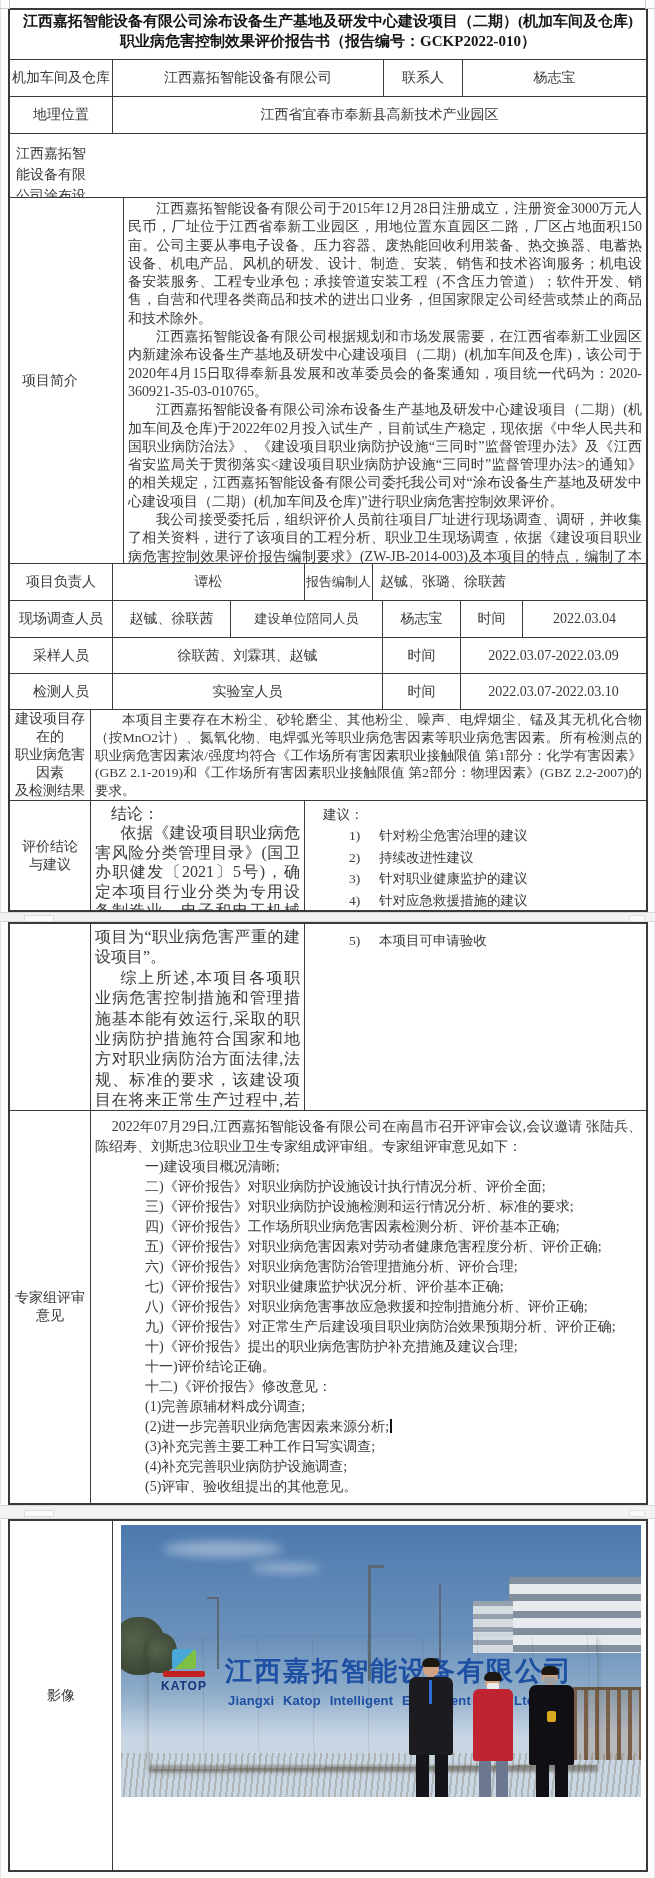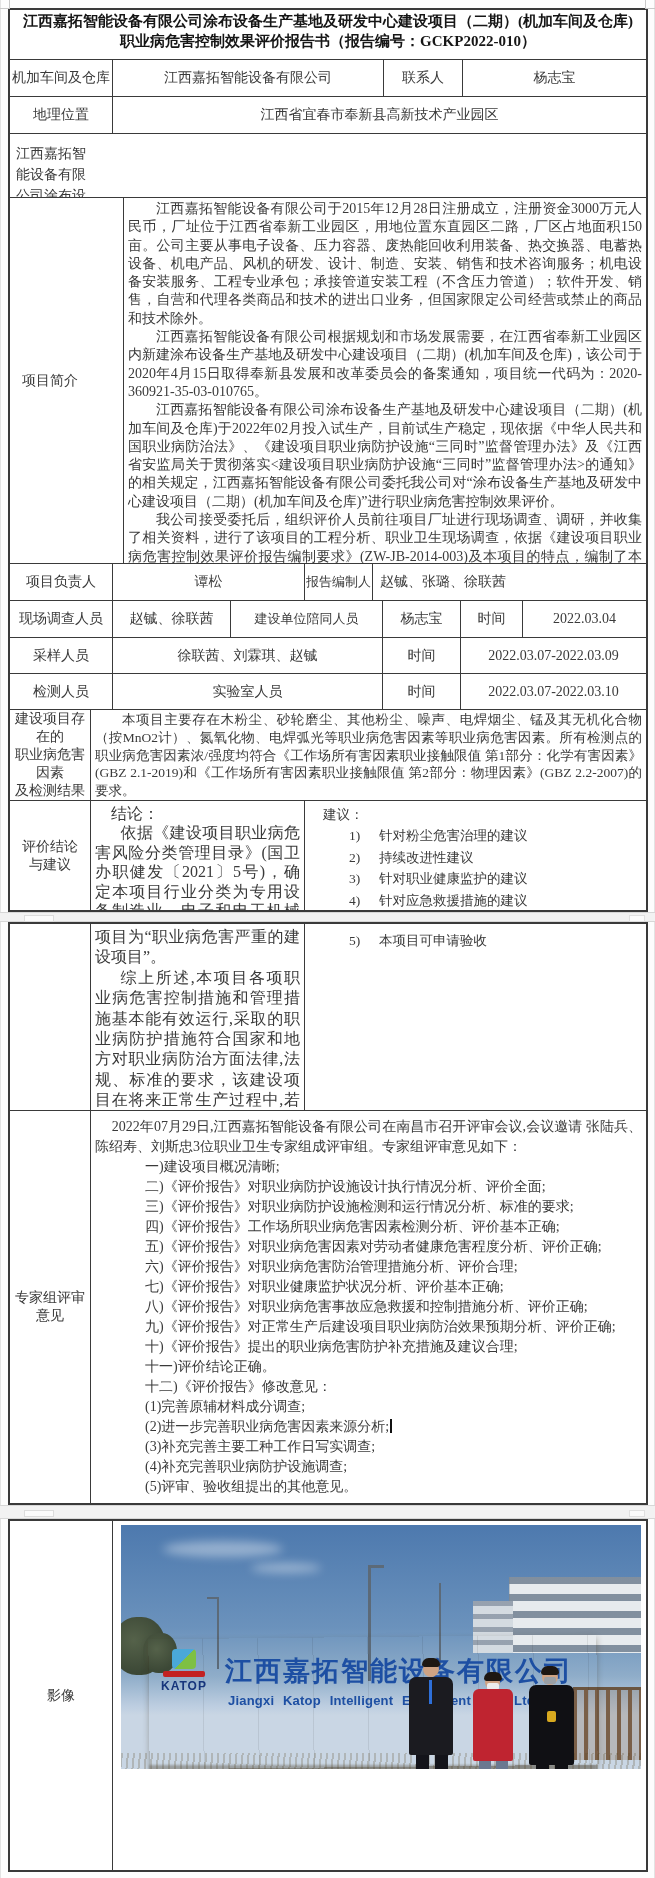--- a/index.html
+++ b/index.html
@@ -62,21 +62,21 @@
   .sug .hd{padding-left:18px;}
   .sug-line{display:flex;padding-left:44px;}
   .sug-line .n{width:30px;flex:0 0 30px;}
 
   .exp{font-size:14px;line-height:20px;padding:6px 4px 0 4px;}
   .exp .intro{margin:0;text-indent:1.2em;text-align:justify;}
   .exp .it{padding-left:50px;}
   .caret{display:inline-block;width:2px;height:14px;background:#111;vertical-align:-2px;margin-left:1px;}
 
   
-  .photo{position:relative;width:520px;height:244px;margin:4px 0 0 8px;overflow:hidden;
+  .photo{position:relative;width:520px;height:272px;margin:4px 0 0 8px;overflow:hidden;
          background:linear-gradient(180deg,#4d79ae 0%,#6b92bc 42%,#8fadc9 62%,#bccde0 74%,#c9d6e4 78%);}
   .ph{position:absolute;}
   .cloud{background:rgba(255,255,255,.38);border-radius:50%;filter:blur(5px);}
   .building{background:#e7ebee;background-image:repeating-linear-gradient(180deg,rgba(74,94,116,.65) 0 7px,rgba(231,236,240,0) 7px 17px);border-left:1px solid rgba(120,130,140,.4);}
   .building2{background:#d4dbe1;background-image:repeating-linear-gradient(180deg,rgba(90,105,125,.5) 0 5px,rgba(212,219,225,0) 5px 13px);}
   .tree{background:radial-gradient(circle at 40% 40%,#55624a,#3c4836 70%);border-radius:45%;}
   .pole{background:#5c6a78;}
   .sign{background:linear-gradient(180deg,#ffffff 0%,#f3f3f1 70%,#e8e8e5 100%);
         background-image:repeating-linear-gradient(90deg,rgba(0,0,0,0) 0 54px,rgba(0,0,0,.08) 54px 55px);
         transform:rotate(-.6deg);box-shadow:0 3px 6px rgba(60,50,30,.35);}

